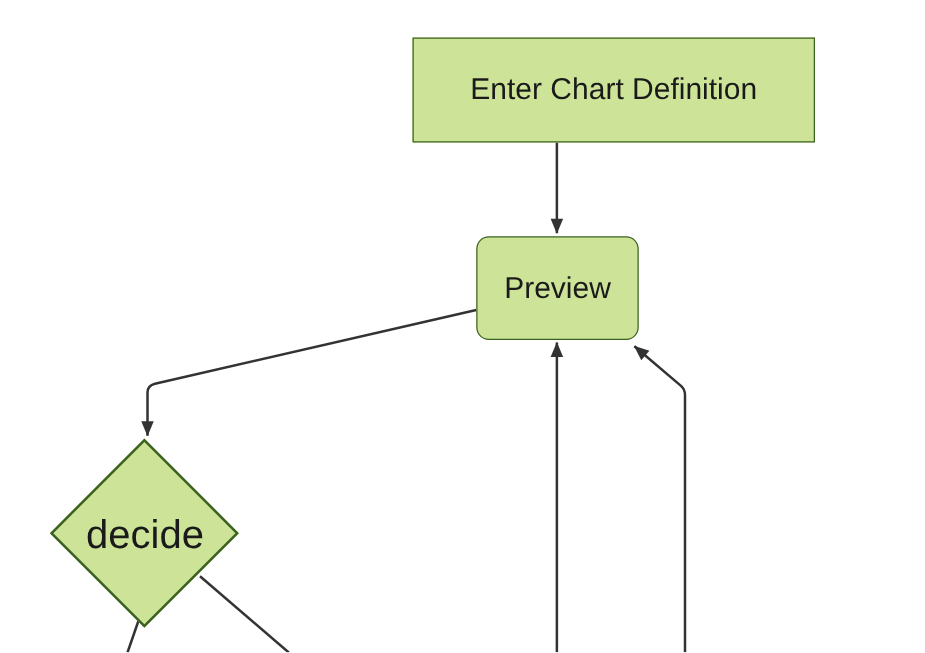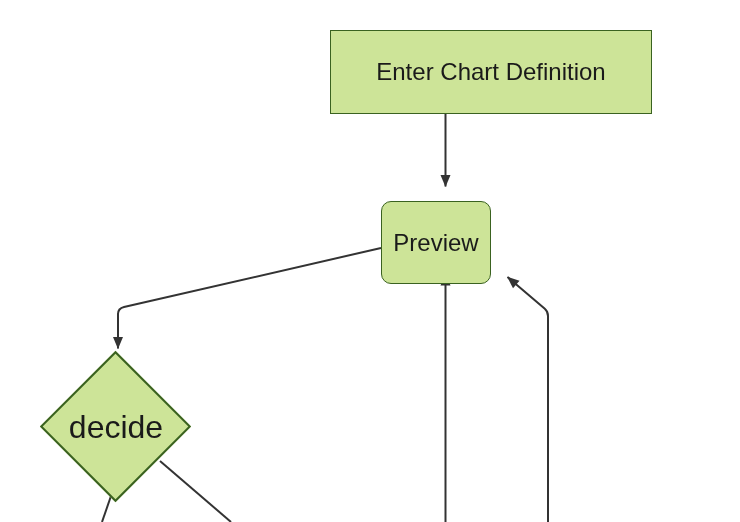--- a/index.html
+++ b/index.html
@@ -40,24 +40,23 @@
   .node-enter {
     left: 284px;
     top: 30px;
     width: 322px;
     height: 84px;
     margin-left: 46px;
   }
   .node-preview {
     left: 381px;
     top: 189px;
-    width: 110px;
+    width: 130px;
     height: 83px;
     border-radius: 10px;
-    margin-top: 12px;
   }
   .diamond-shape {
     position: absolute;
     z-index: 2;
     left: 62px;
     top: 373px;
     width: 107px;
     height: 107px;
     background: #cde498;
     border: 2px solid #3a6220;

